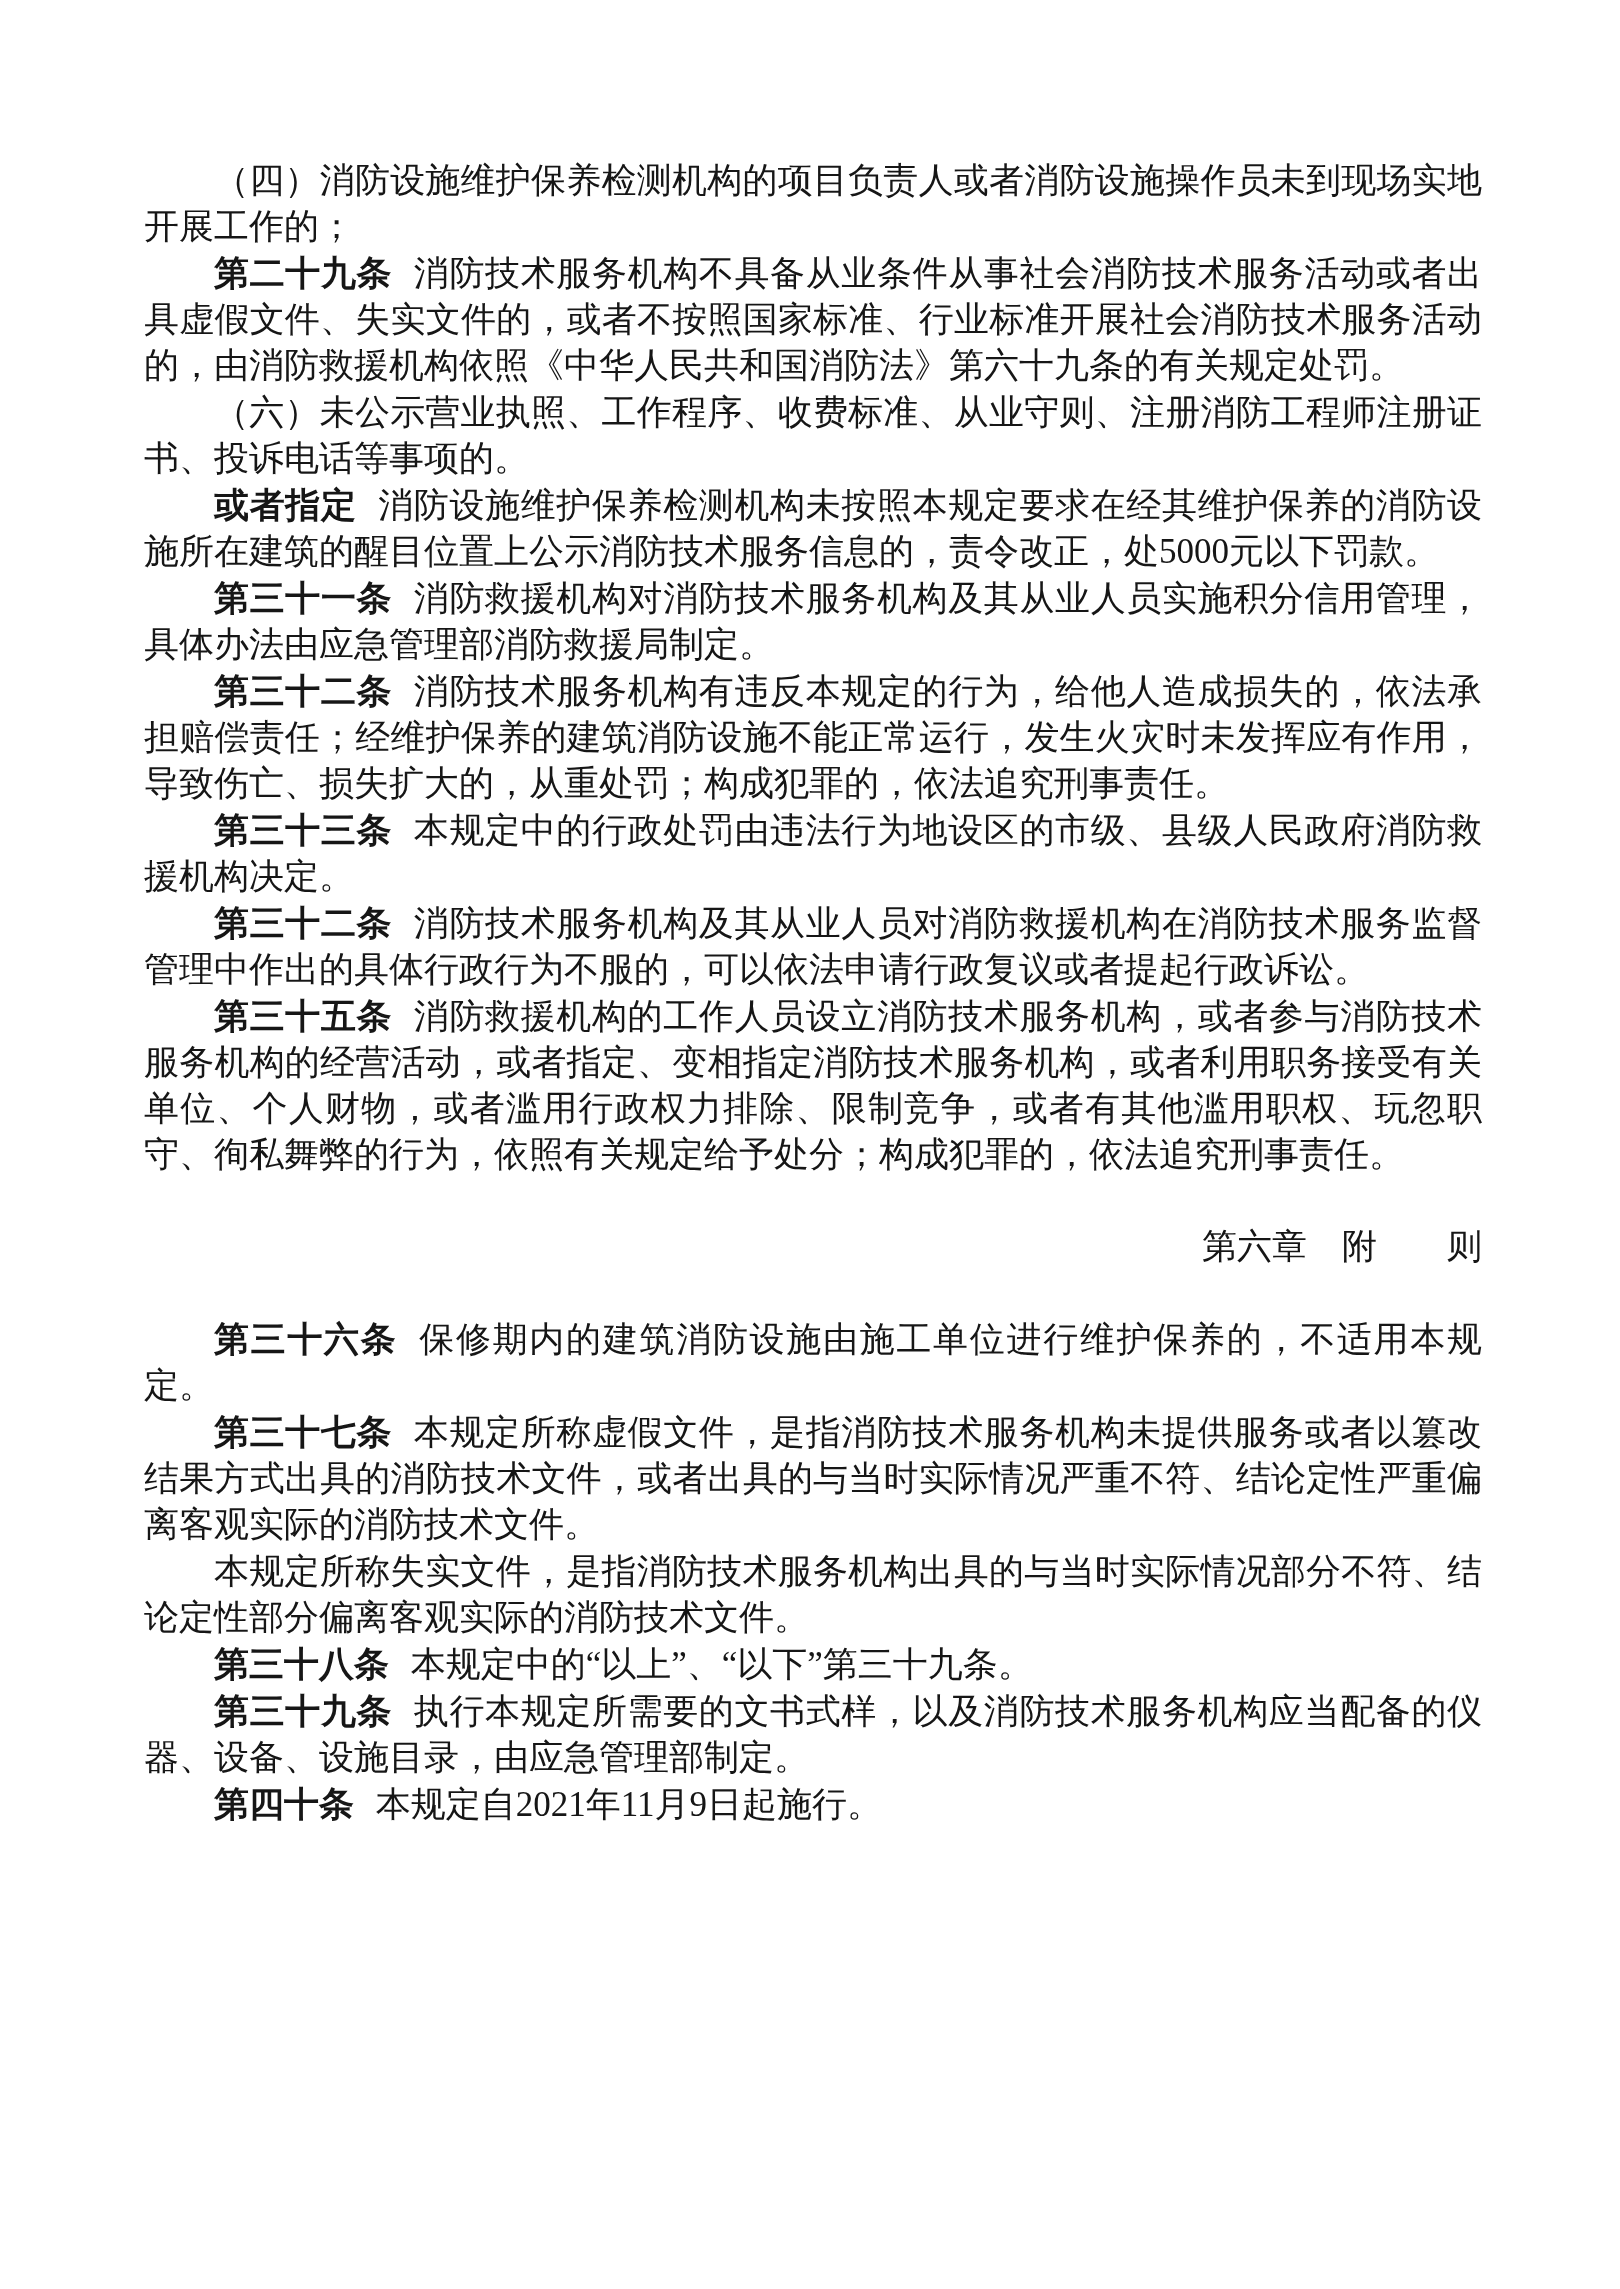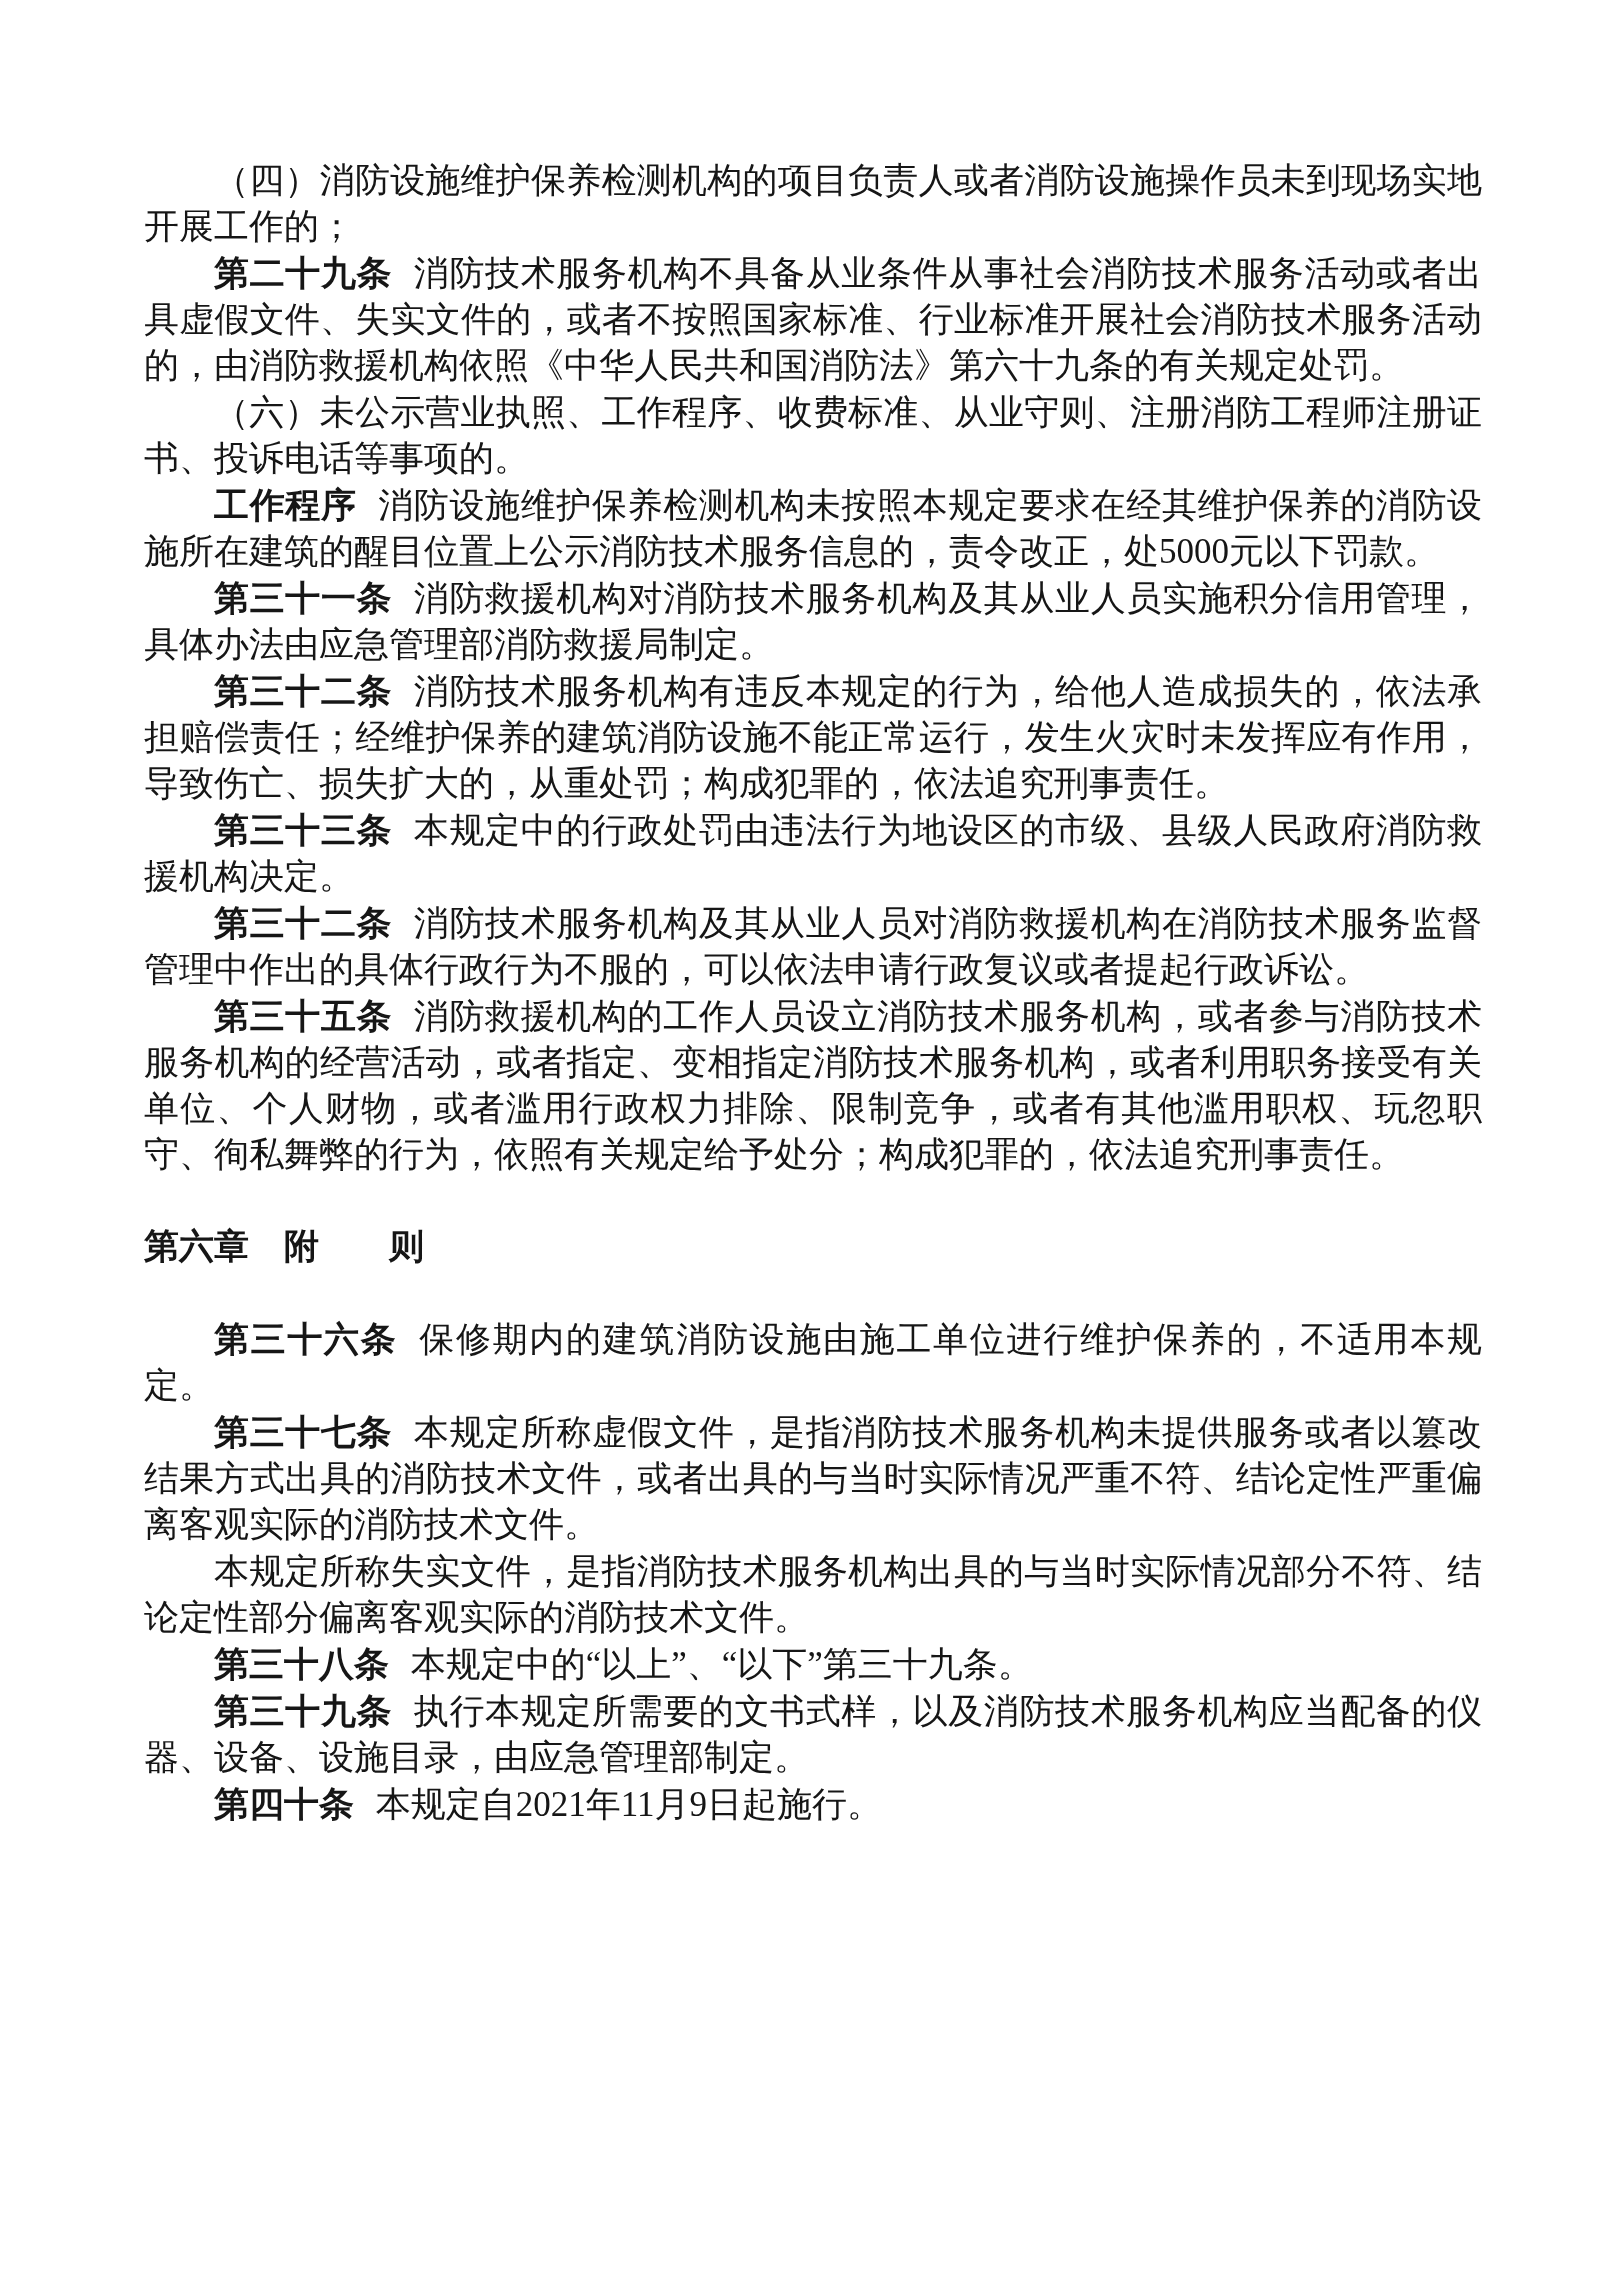--- a/index.html
+++ b/index.html
@@ -29,22 +29,22 @@
   }
   .lead {
     font-family: "Liberation Sans", sans-serif;
     font-weight: bold;
   }
   .lead:not(:empty) {
     margin-right: 0.62em;
   }
   .chapter {
     font-size: 35px;
-    font-weight: bold;
-    text-align: left;
+    font-weight: normal;
+    text-align: right;
     text-indent: 0;
     margin: 46px 0;
     line-height: 46px;
   }
   .footer-clip {
     height: 14.7px;
     overflow: hidden;
     margin-top: 21.6px;
     text-align: center;
     text-indent: 0;
@@ -62,21 +62,21 @@
 <div class="page">
   <main class="doc">
 
     <p class="para"><span class="lead"></span><span>（四）消防设施维护保养检测机构的项目负责人或者消防设施操作员未到现场实地开展工作的；</span></p>
 
 
     <p class="para"><span class="lead">第二十九条</span><span>消防技术服务机构不具备从业条件从事社会消防技术服务活动或者出具虚假文件、失实文件的，或者不按照国家标准、行业标准开展社会消防技术服务活动的，由消防救援机构依照《中华人民共和国消防法》第六十九条的有关规定处罚。</span></p>
 
     <p class="para"><span class="lead"></span><span>（六）未公示营业执照、工作程序、收费标准、从业守则、注册消防工程师注册证书、投诉电话等事项的。</span></p>
 
-    <p class="para"><span class="lead">工作程序</span><span>消防设施维护保养检测机构未按照本规定要求在经其维护保养的消防设施所在建筑的醒目位置上公示消防技术服务信息的，责令改正，处5000元以下罚款。</span></p>
+    <p class="para"><span class="lead">或者指定</span><span>消防设施维护保养检测机构未按照本规定要求在经其维护保养的消防设施所在建筑的醒目位置上公示消防技术服务信息的，责令改正，处5000元以下罚款。</span></p>
 
     <p class="para"><span class="lead">第三十一条</span><span>消防救援机构对消防技术服务机构及其从业人员实施积分信用管理，具体办法由应急管理部消防救援局制定。</span></p>
 
     <p class="para"><span class="lead">第三十二条</span><span>消防技术服务机构有违反本规定的行为，给他人造成损失的，依法承担赔偿责任；经维护保养的建筑消防设施不能正常运行，发生火灾时未发挥应有作用，导致伤亡、损失扩大的，从重处罚；构成犯罪的，依法追究刑事责任。</span></p>
 
     <p class="para"><span class="lead">第三十三条</span><span>本规定中的行政处罚由违法行为地设区的市级、县级人民政府消防救援机构决定。</span></p>
 
     <p class="para"><span class="lead">第三十二条</span><span>消防技术服务机构及其从业人员对消防救援机构在消防技术服务监督管理中作出的具体行政行为不服的，可以依法申请行政复议或者提起行政诉讼。</span></p>
 
     <p class="para"><span class="lead">第三十五条</span><span>消防救援机构的工作人员设立消防技术服务机构，或者参与消防技术服务机构的经营活动，或者指定、变相指定消防技术服务机构，或者利用职务接受有关单位、个人财物，或者滥用行政权力排除、限制竞争，或者有其他滥用职权、玩忽职守、徇私舞弊的行为，依照有关规定给予处分；构成犯罪的，依法追究刑事责任。</span></p>

